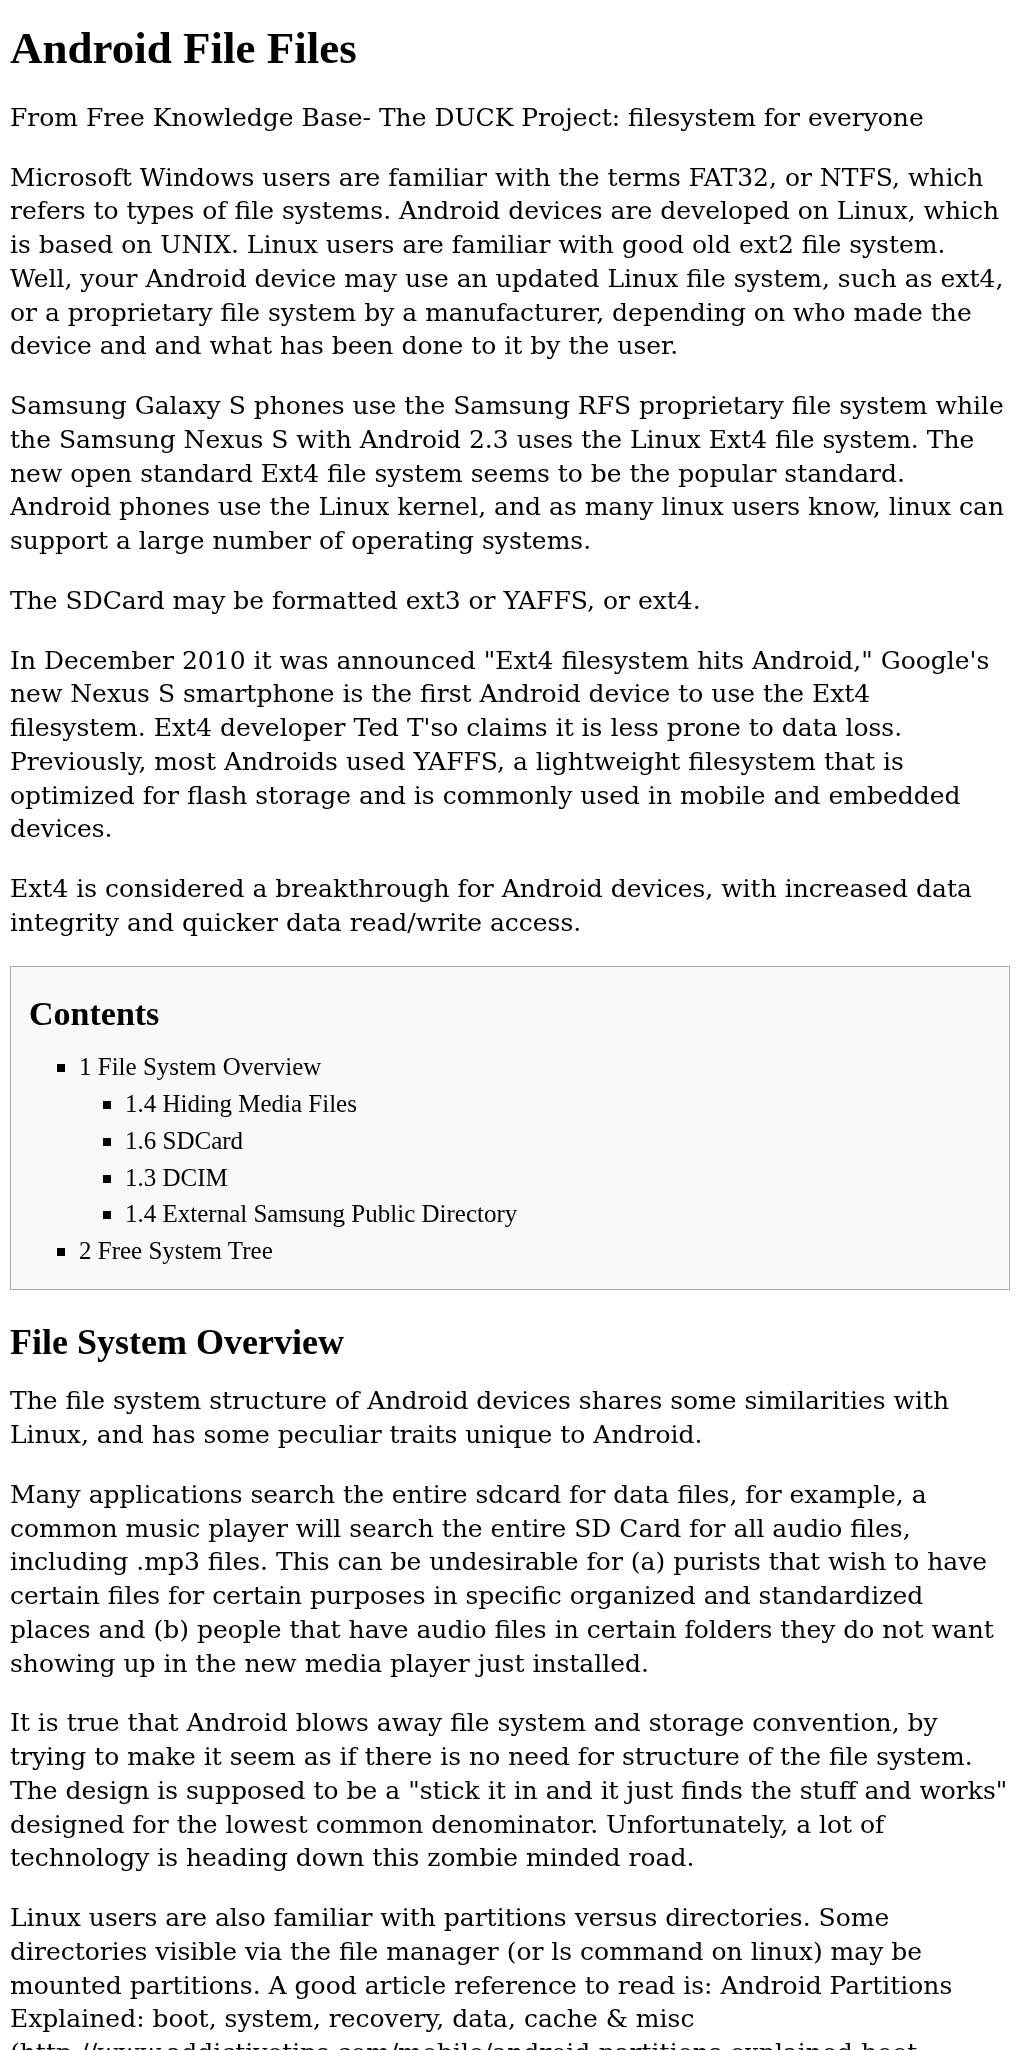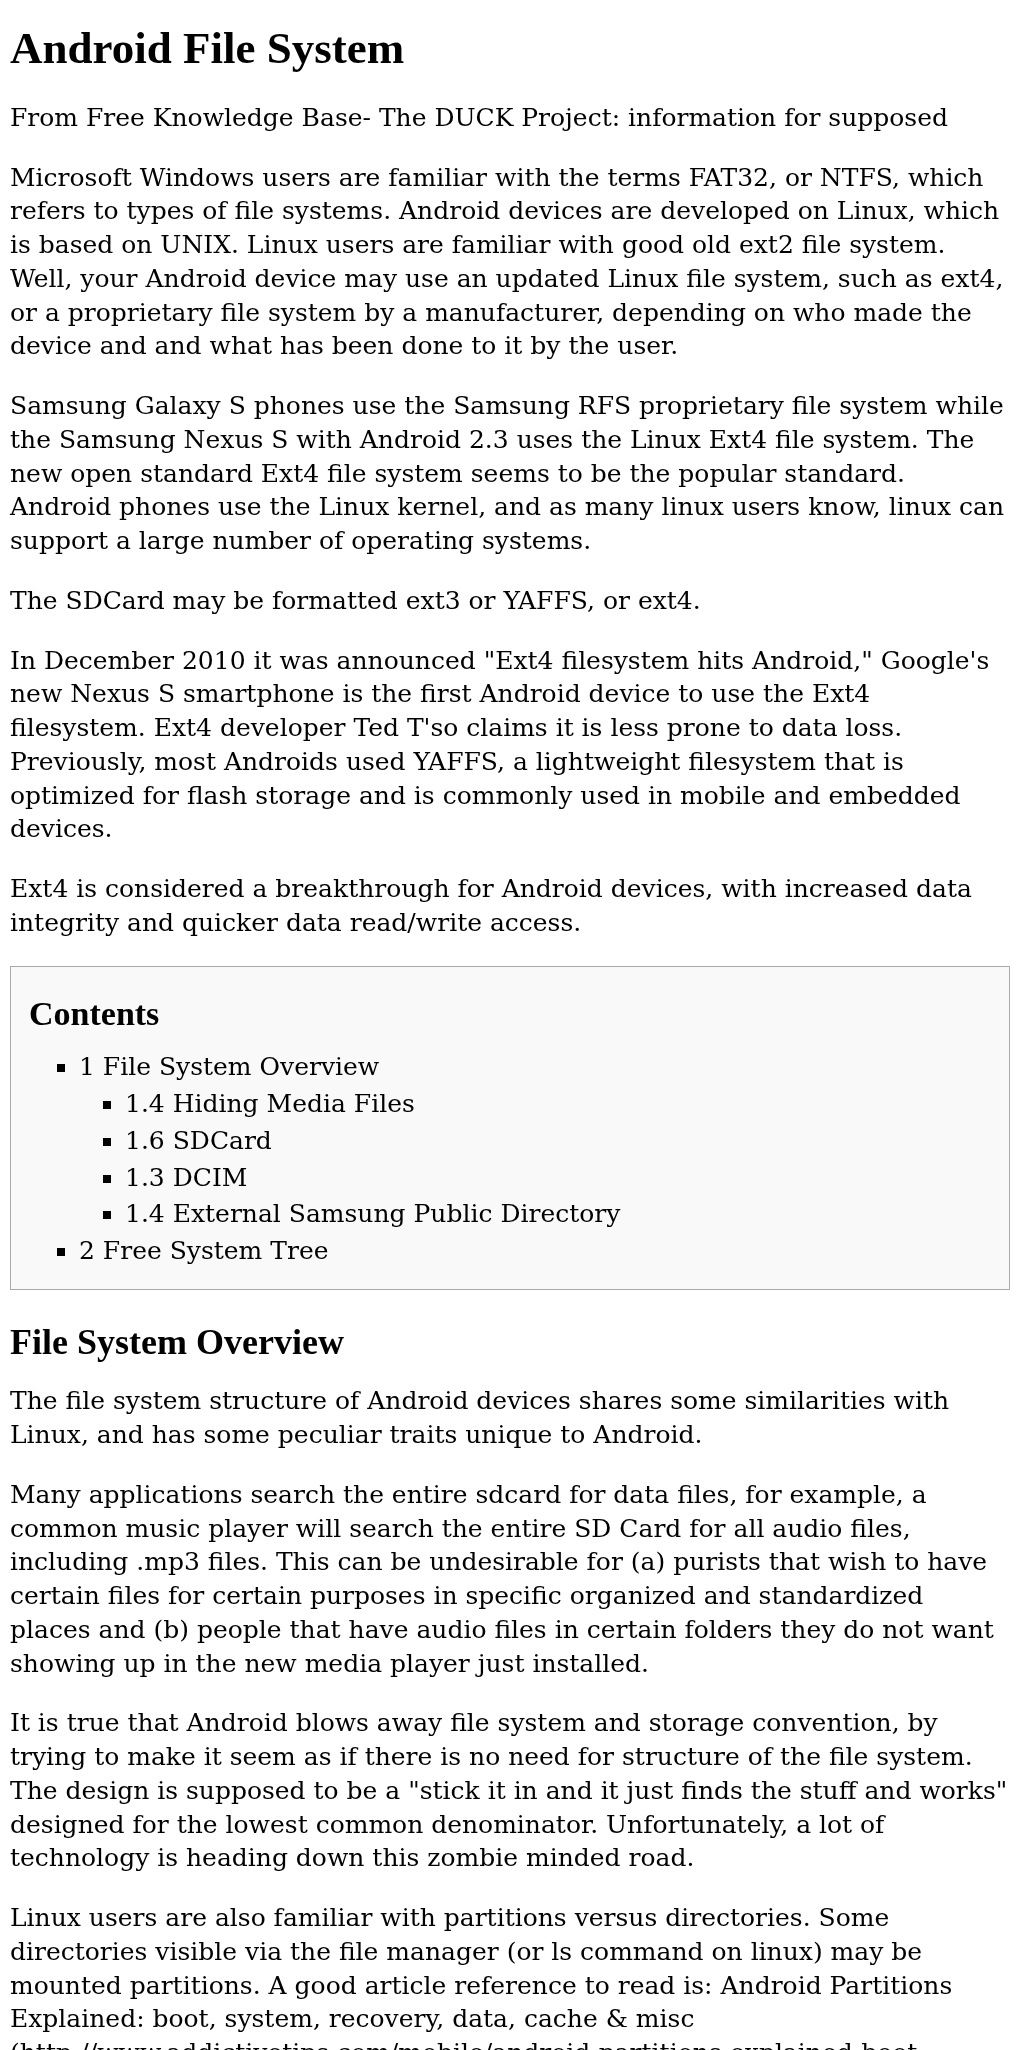--- a/index.html
+++ b/index.html
@@ -46,31 +46,32 @@
   }
   .toc ul ul {
     padding-left: 46px;
   }
   .toc li {
     margin: 3px 0;
   }
   .toc a {
     color: #000;
     text-decoration: none;
+    font-family: Liberation Serif, serif;
   }
   .tocnumber, .toctext {
     color: #000;
   }
 </style>
 </head>
 <body>
 
-<h1>Android File System</h1>
+<h1>Android File Files</h1>
 
-<div class="subtitle">From Free Knowledge Base- The DUCK Project: information for supposed</div>
+<div class="subtitle">From Free Knowledge Base- The DUCK Project: filesystem for everyone</div>
 
 <p>Microsoft Windows users are familiar with the terms FAT32, or NTFS, which refers to types of file systems. Android devices are developed on Linux, which is based on UNIX. Linux users are familiar with good old ext2 file system. Well, your Android device may use an updated Linux file system, such as ext4, or a proprietary file system by a manufacturer, depending on who made the device and and what has been done to it by the user.</p>
 <p>Samsung Galaxy S phones use the Samsung RFS proprietary file system while the Samsung Nexus S with Android 2.3 uses the Linux Ext4 file system. The new open standard Ext4 file system seems to be the popular standard. Android phones use the Linux kernel, and as many linux users know, linux can support a large number of operating systems.</p>
 <p>The SDCard may be formatted ext3 or YAFFS, or ext4.</p>
 <p>In December 2010 it was announced "Ext4 filesystem hits Android," Google's new Nexus S smartphone is the first Android device to use the Ext4 filesystem. Ext4 developer Ted T'so claims it is less prone to data loss. Previously, most Androids used YAFFS, a lightweight filesystem that is optimized for flash storage and is commonly used in mobile and embedded devices.</p>
 <p>Ext4 is considered a breakthrough for Android devices, with increased data integrity and quicker data read/write access.</p>
 
 <div class="toc">
   <h2>Contents</h2>
   <ul>

